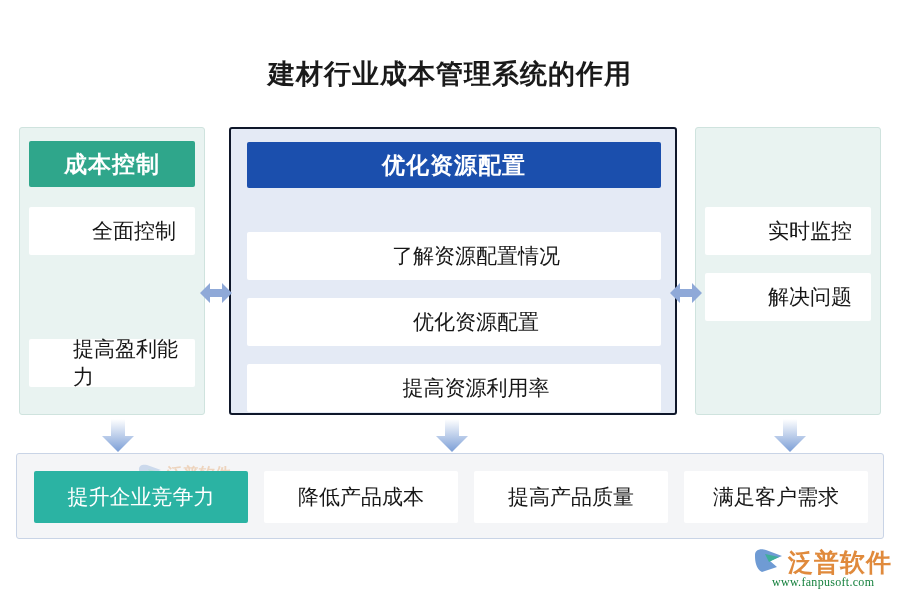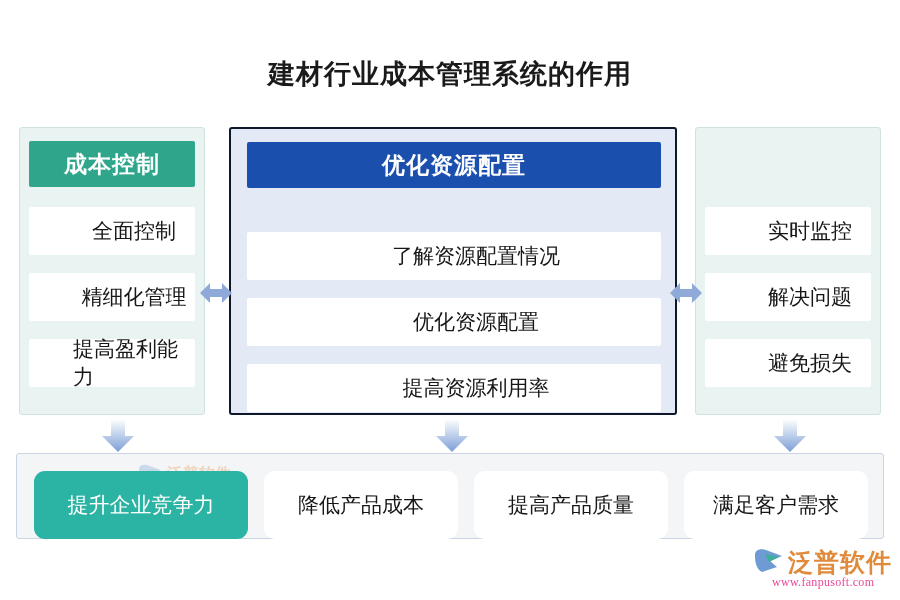--- a/index.html
+++ b/index.html
@@ -159,29 +159,29 @@
     height: 86px;
     box-sizing: border-box;
     background: #f4f5f7;
     border: 1px solid #c9d4e6;
     border-radius: 3px;
   }
 
   .bottom-item {
     position: absolute;
     top: 17px;
-    height: 68px;
+    height: 52px;
     box-sizing: border-box;
     display: flex;
     align-items: center;
     justify-content: center;
     background: #ffffff;
     color: #171717;
     font-size: 21px;
-    border-radius: 11px;
+    border-radius: 2px;
   }
   .bottom-item.highlight {
     background: #2bb3a3;
     color: #ffffff;
     font-weight: normal;
   }
   .bottom-item.b0 { left: 17px;  width: 214px; }
   .bottom-item.b1 { left: 247px; width: 194px; }
   .bottom-item.b2 { left: 457px; width: 194px; }
   .bottom-item.b3 { left: 667px; width: 184px; }
@@ -214,21 +214,21 @@
     color: #e08a3c;
     letter-spacing: 1px;
     font-family: "Liberation Serif", "DejaVu Serif", serif;
     white-space: nowrap;
   }
   .logo .logo-url {
     position: absolute;
     left: 20px;
     top: 29px;
     font-size: 12px;
-    color: #ec4899;
+    color: #15803d;
     letter-spacing: 0.3px;
     font-family: "Liberation Serif", "DejaVu Serif", serif;
     white-space: nowrap;
   }
   .logo .logo-mark {
     position: absolute;
     left: 0px;
     top: 2px;
     width: 32px;
     height: 28px;
@@ -239,35 +239,33 @@
 
 <div id="canvas">
 
   <div class="page-title">建材行业成本管理系统的作用</div>
 
   <div class="columns-row">
 
     <div class="column side left">
       <div class="col-header">成本控制</div>
       <div class="col-item i0">全面控制</div>
-      <div class="col-item i1">精细化管理</div>
       <div class="col-item i2">提高盈利能力</div>
     </div>
 
     <div class="column center">
       <div class="col-header">优化资源配置</div>
       <div class="col-item i0">了解资源配置情况</div>
       <div class="col-item i1">优化资源配置</div>
       <div class="col-item i2">提高资源利用率</div>
     </div>
 
     <div class="column side right">
       <div class="col-item i0">实时监控</div>
       <div class="col-item i1">解决问题</div>
-      <div class="col-item i2">避免损失</div>
     </div>
 
   </div>
 
   <div class="h-arrow a-left">
     <svg viewBox="0 0 32 28" width="32" height="28">
       <polygon points="0,14 10,4 10,10 22,10 22,4 32,14 22,24 22,18 10,18 10,24" fill="#8fa9d8"></polygon>
     </svg>
   </div>
   <div class="h-arrow a-right">

